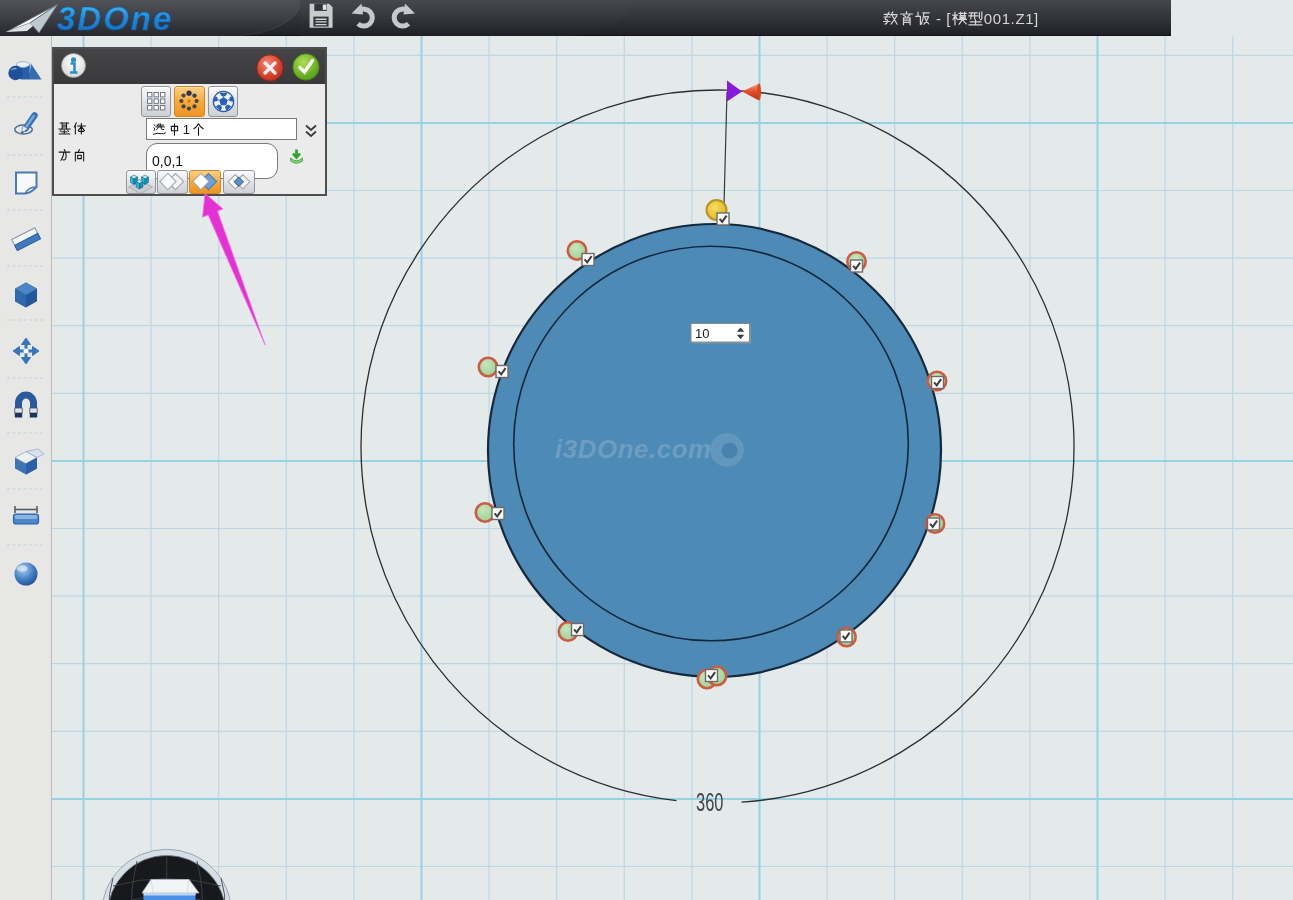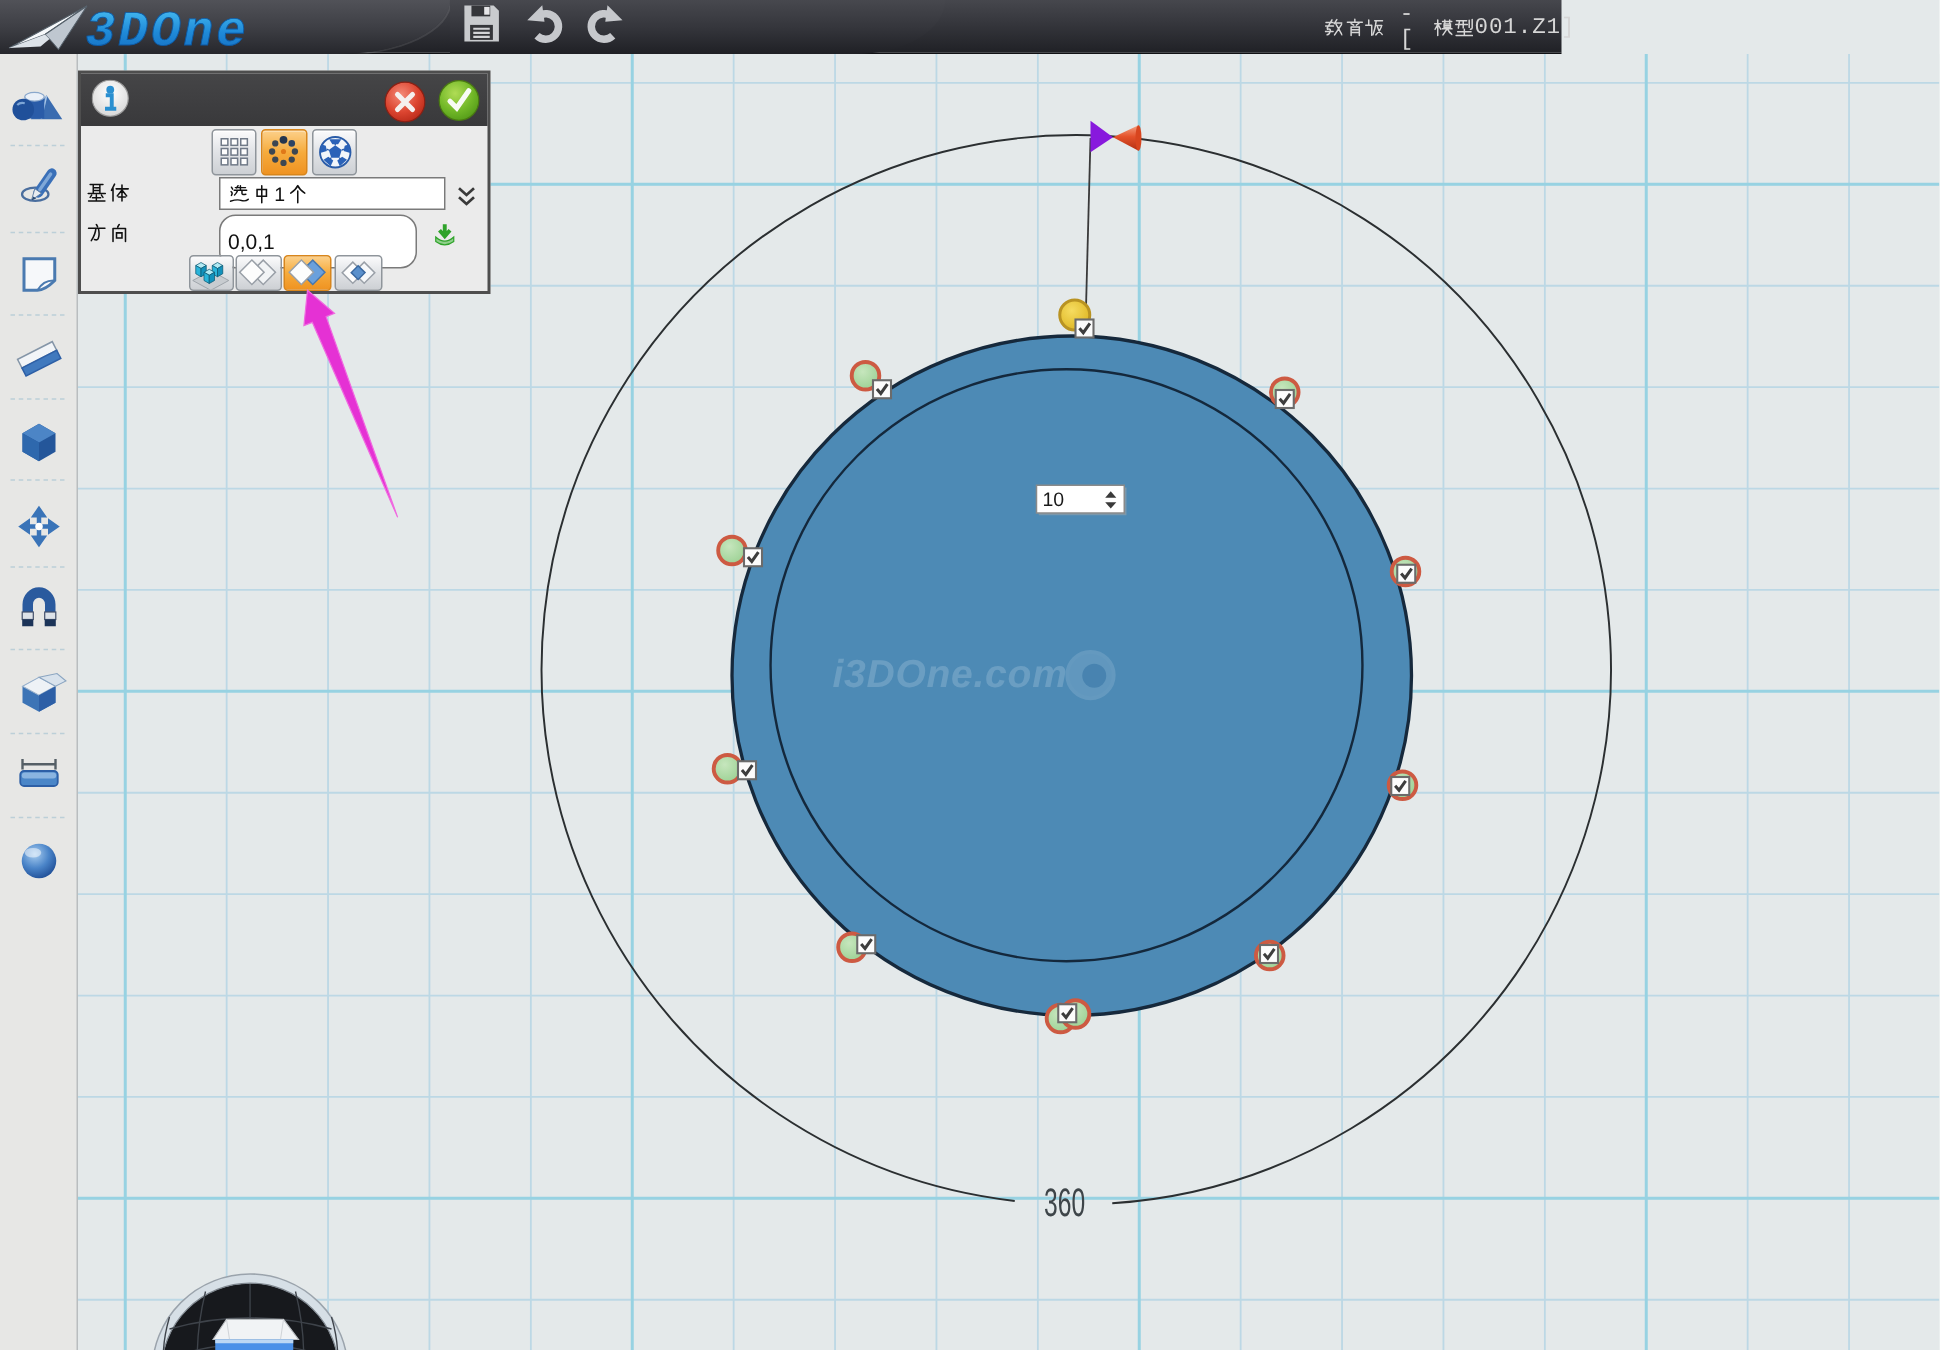--- a/index.html
+++ b/index.html
@@ -1,22 +1,22 @@
 <!DOCTYPE html>
 <html><head>
 <meta charset="utf-8">
 <style>
   * { margin:0; padding:0; box-sizing:border-box; }
   html,body { width:1293px; height:900px; overflow:hidden; font-family:"Liberation Sans",sans-serif; }
   #page { position:relative; width:1293px; height:900px; background:#e4e9ea; }
 
   
-  #top { position:absolute; left:0; top:0; width:1041px; height:36px;
+  #top { position:absolute; left:0; top:0; width:1171px; height:36px;
          background:linear-gradient(180deg,#46474d 0%,#37383e 40%,#202126 100%);
-         border-bottom:1px solid #101114;font-family:Liberation Mono, monospace; }
+         border-bottom:1px solid #101114; }
   #top .swoosh1 { position:absolute; left:0; top:0; width:300px; height:36px;
          background:linear-gradient(180deg,#515258 0%,#3e3f45 50%,#26272c 100%);
          border-radius:0 0 75px 0 / 0 0 36px 0;
          box-shadow: 1px 1px 0 rgba(255,255,255,0.10); }
   #top .swoosh2 { position:absolute; left:300px; top:0; width:330px; height:36px;
          background:linear-gradient(180deg,#47484e 0%,#35363c 50%,#1f2025 100%);
          border-radius:0 0 60px 0 / 0 0 36px 0; }
   #logo { position:absolute; left:2px; top:1px; width:230px; height:34px; }
   #apptitle { position:absolute; left:882px; top:8px; height:20px; color:#d6d6d6;
          font-size:15px; letter-spacing:0.6px; display:flex; align-items:center; }

